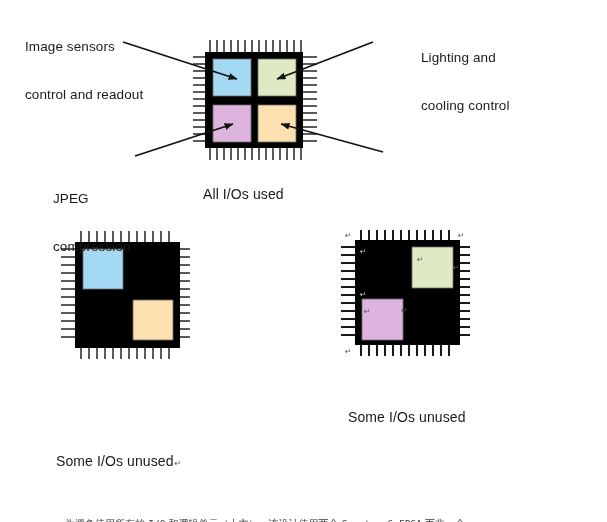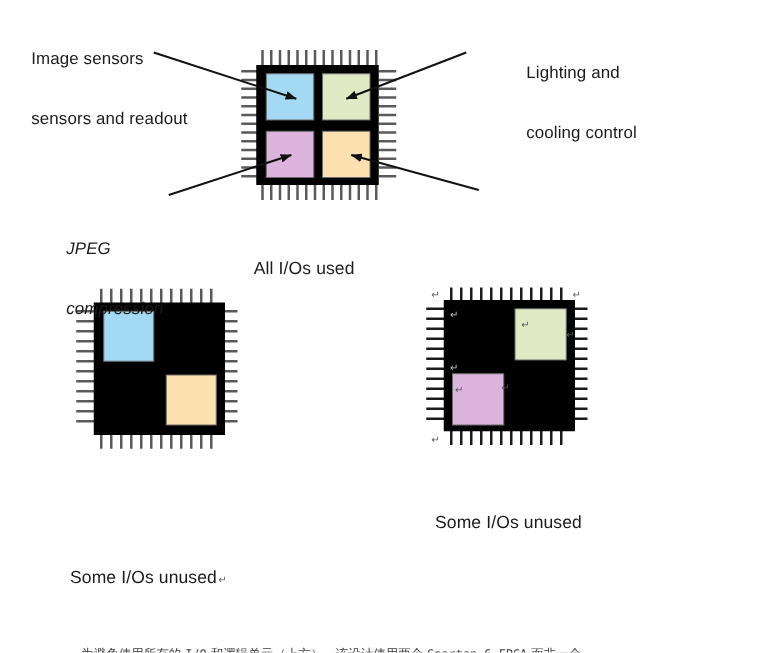--- a/index.html
+++ b/index.html
@@ -279,35 +279,35 @@
       </g>
 
       <rect x="340" y="240" width="105" height="105" fill="#000000"></rect>
       <rect x="397" y="247" width="41" height="41" fill="#dfeac4" stroke="#6b6b6b" stroke-width="0.8"></rect>
       <rect x="347" y="299" width="41" height="41" fill="#dcb4dd" stroke="#6b6b6b" stroke-width="0.8"></rect>
     </g>
   </svg>
 
   <div class="label" style="left:10px; top:7px;">
     <div>Image sensors</div>
-    <div>sensors and readout</div>
+    <div>control and readout</div>
   </div>
 
   <div class="label" style="left:362px; top:18px;margin-left:44px;">
     <div>Lighting and</div>
     <div>cooling control</div>
   </div>
 
-  <div class="label" style="left:38px; top:159px;font-style:italic;">
+  <div class="label" style="left:38px; top:159px;">
     <div>JPEG</div>
     <div>compression</div>
   </div>
 
 
-  <div class="label label-lg" style="left:188px; top:186px;margin-top:20px;">All I/Os used</div>
+  <div class="label label-lg" style="left:188px; top:186px;">All I/Os used</div>
 
   <div class="label label-lg" style="left:333px; top:409px;">Some I/Os unused</div>
 
   <div class="label label-lg" style="left:41px; top:453px;"><span>Some I/Os unused</span><span class="pilcrow" style="position:relative; left:1px; top:0;">↵</span></div>
 
   <div class="pilcrow" style="left:330px; top:232px;">↵</div>
   <div class="pilcrow on-dark" style="left:345px; top:248px;">↵</div>
   <div class="pilcrow" style="left:402px; top:256px;">↵</div>
   <div class="pilcrow" style="left:438px; top:264px;">↵</div>
   <div class="pilcrow on-dark" style="left:345px; top:291px;">↵</div>

